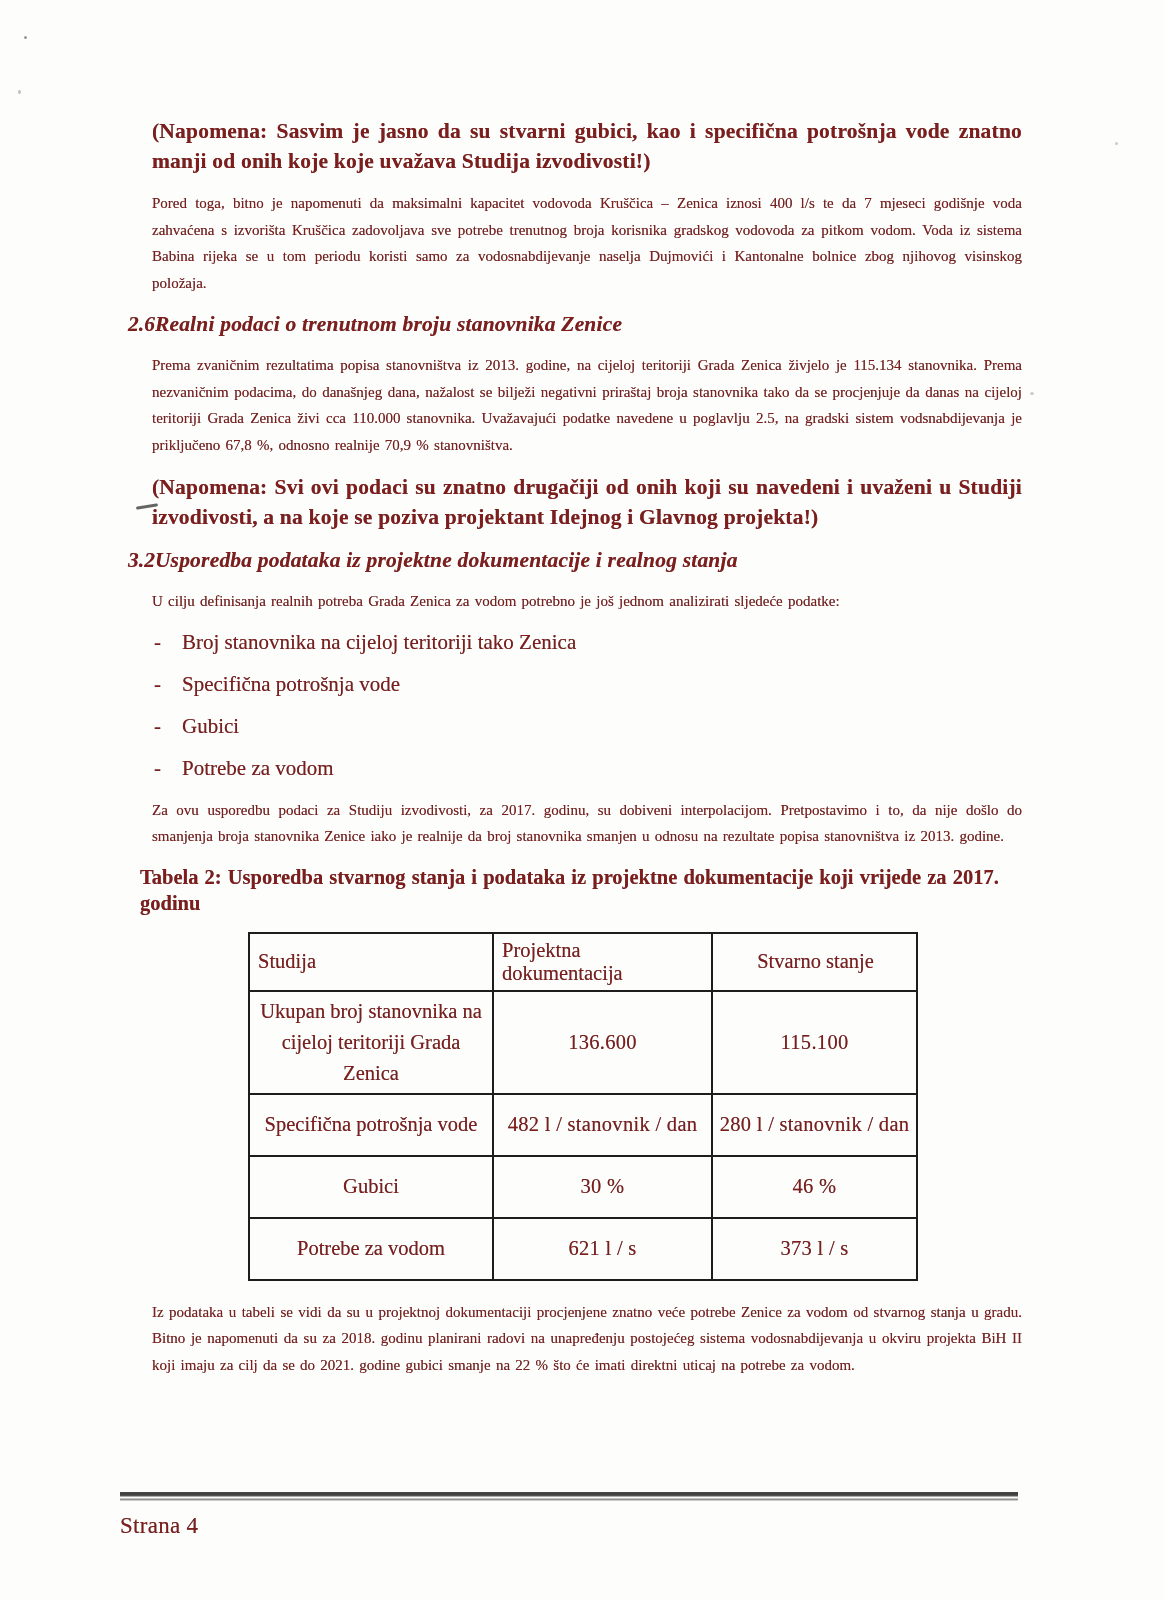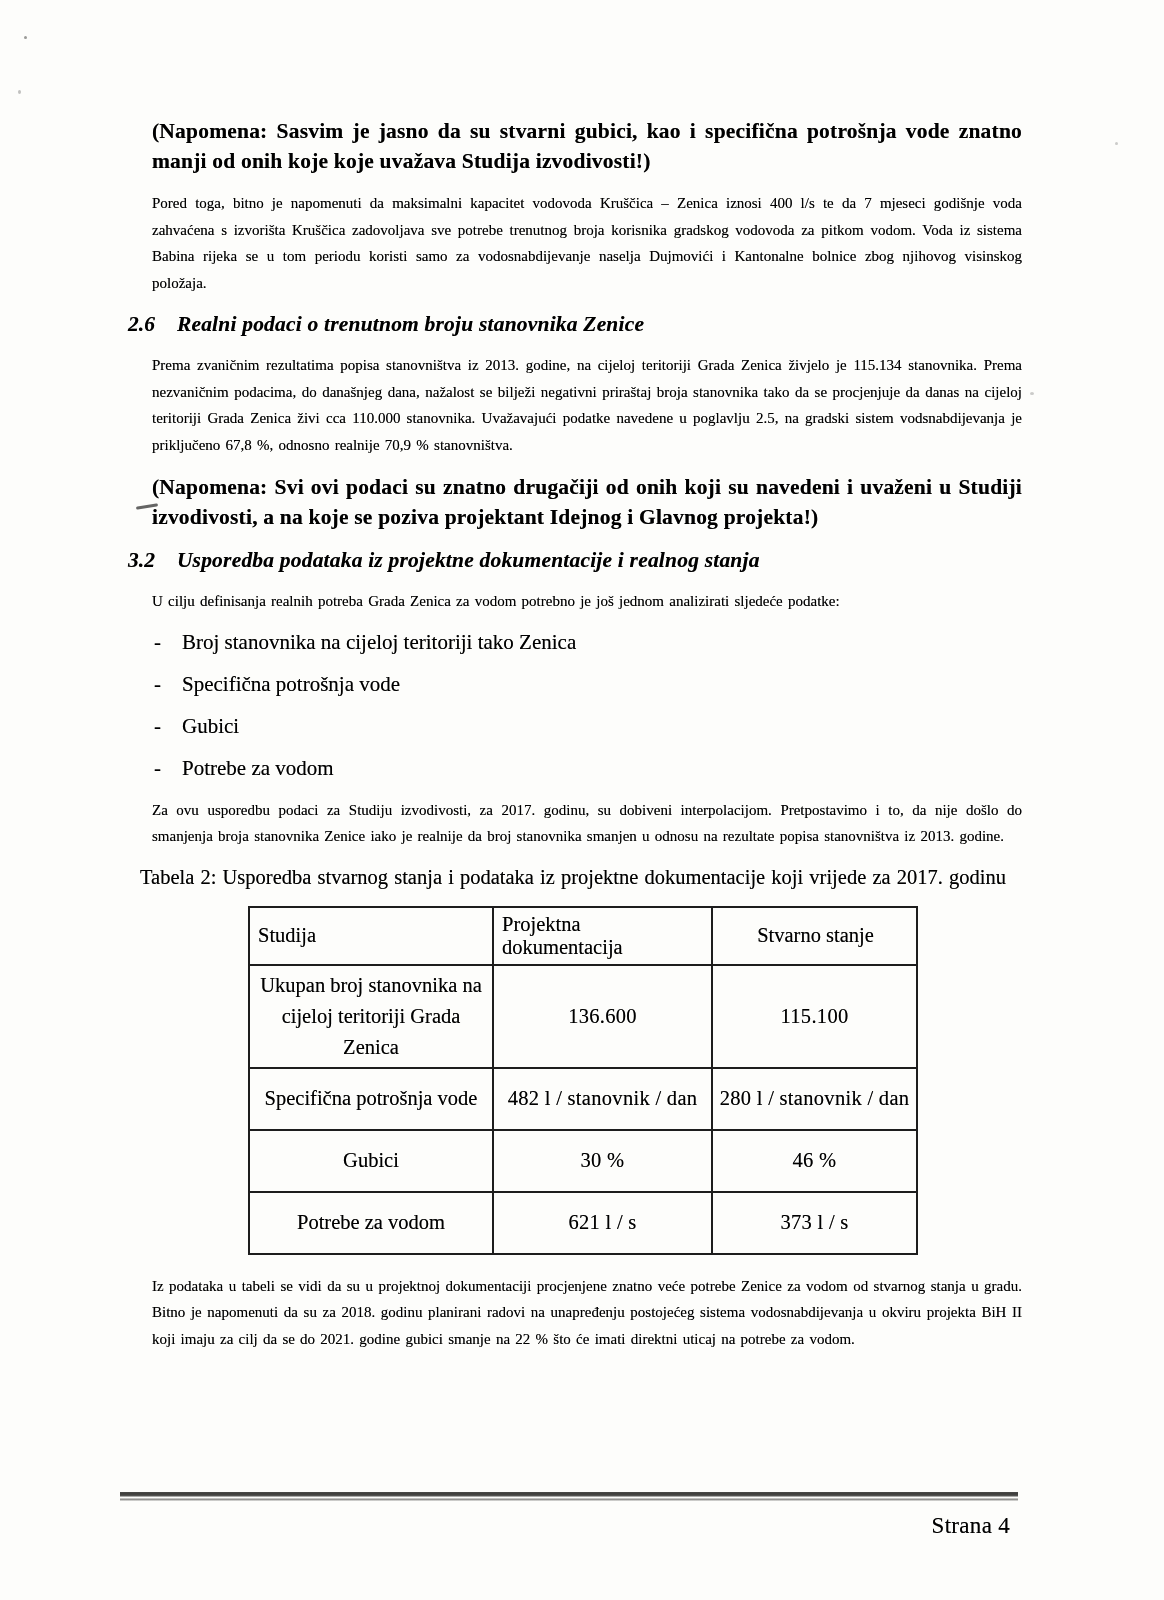--- a/index.html
+++ b/index.html
@@ -3,50 +3,50 @@
 <meta charset="utf-8">
 <style>
   html,body{margin:0;padding:0;}
   body{
     width:1164px;height:1600px;overflow:hidden;
     background:#e9e9e7;
     font-family:"Liberation Serif","DejaVu Serif",serif;
   }
   .page{
     position:relative;width:1164px;height:1600px;
-    background:#fdfdfb;color:#000000;
+    background:#fdfdfb;color:#7f1d1d;
     text-shadow:0 0 .5px rgba(20,20,20,.55);
   }
   .content{
     position:absolute;left:128px;top:116px;width:894px;
   }
   .note{
     font-weight:bold;font-size:21.5px;line-height:30px;
     text-align:justify;margin:0 0 14px 0;padding-left:24px;
     letter-spacing:.2px;
   }
   .para{
     font-size:15px;line-height:26.5px;text-align:justify;
     margin:0 0 14px 0;padding-left:24px;word-spacing:1.5px;
   }
   .heading{
     display:flex;align-items:baseline;
     font-weight:bold;font-style:italic;font-size:21.5px;
-    margin:8px 0 14px 0;line-height:28px;gap:22px;
+    margin:8px 0 14px 0;line-height:28px;
   }
   .heading .num{flex:0 0 24px;}
   .heading .title{flex:1;letter-spacing:.2px;}
   .bullets{margin:6px 0 16px 0;padding-left:24px;}
   .bullet{
     display:flex;font-size:21px;line-height:26px;margin:0 0 16px 0;
   }
   .bullet .marker{flex:0 0 28px;padding-left:2px;}
   .caption{
     font-size:20.5px;line-height:26px;margin:10px 0 16px 0;
-    padding-left:12px;word-spacing:1px;
+    padding-left:12px;word-spacing:1px;font-weight:bold;
   }
   table.data{
     border-collapse:collapse;margin:14px 0 18px 120px;
     table-layout:fixed;width:668px;
     background:#fdfdfb;
   }
   table.data td,table.data th{
     border:2.5px solid #1d1d1d;
     font-size:20.5px;font-weight:normal;
     padding:4px 6px;vertical-align:middle;
@@ -60,21 +60,21 @@
   .footer{
     position:absolute;left:120px;width:898px;top:1492px;
   }
   .rule{
     height:9px;
     background:linear-gradient(to bottom,
       #4a4a48 0px,#3c3c3a 2px,#585856 4px,#fdfdfb 5px,
       #fdfdfb 6px,#8a8a88 7px,#9a9a98 8px,#fdfdfb 9px);
   }
   .pagenum{
-    text-align:right;font-size:23px;margin-top:12px;padding-right:8px;
+    text-align:left;font-size:23px;margin-top:12px;padding-right:8px;
     letter-spacing:.3px;
   }
   .pen-mark{
     position:absolute;left:136px;top:505px;width:22px;height:3px;
     background:#3f3f3f;border-radius:2px;transform:rotate(-9deg);
     opacity:.8;
   }
   .speck{position:absolute;background:#9a9a97;border-radius:50%;}
   .s1{left:24px;top:36px;width:3px;height:3px;}
   .s2{left:18px;top:90px;width:3px;height:4px;opacity:.6;}

